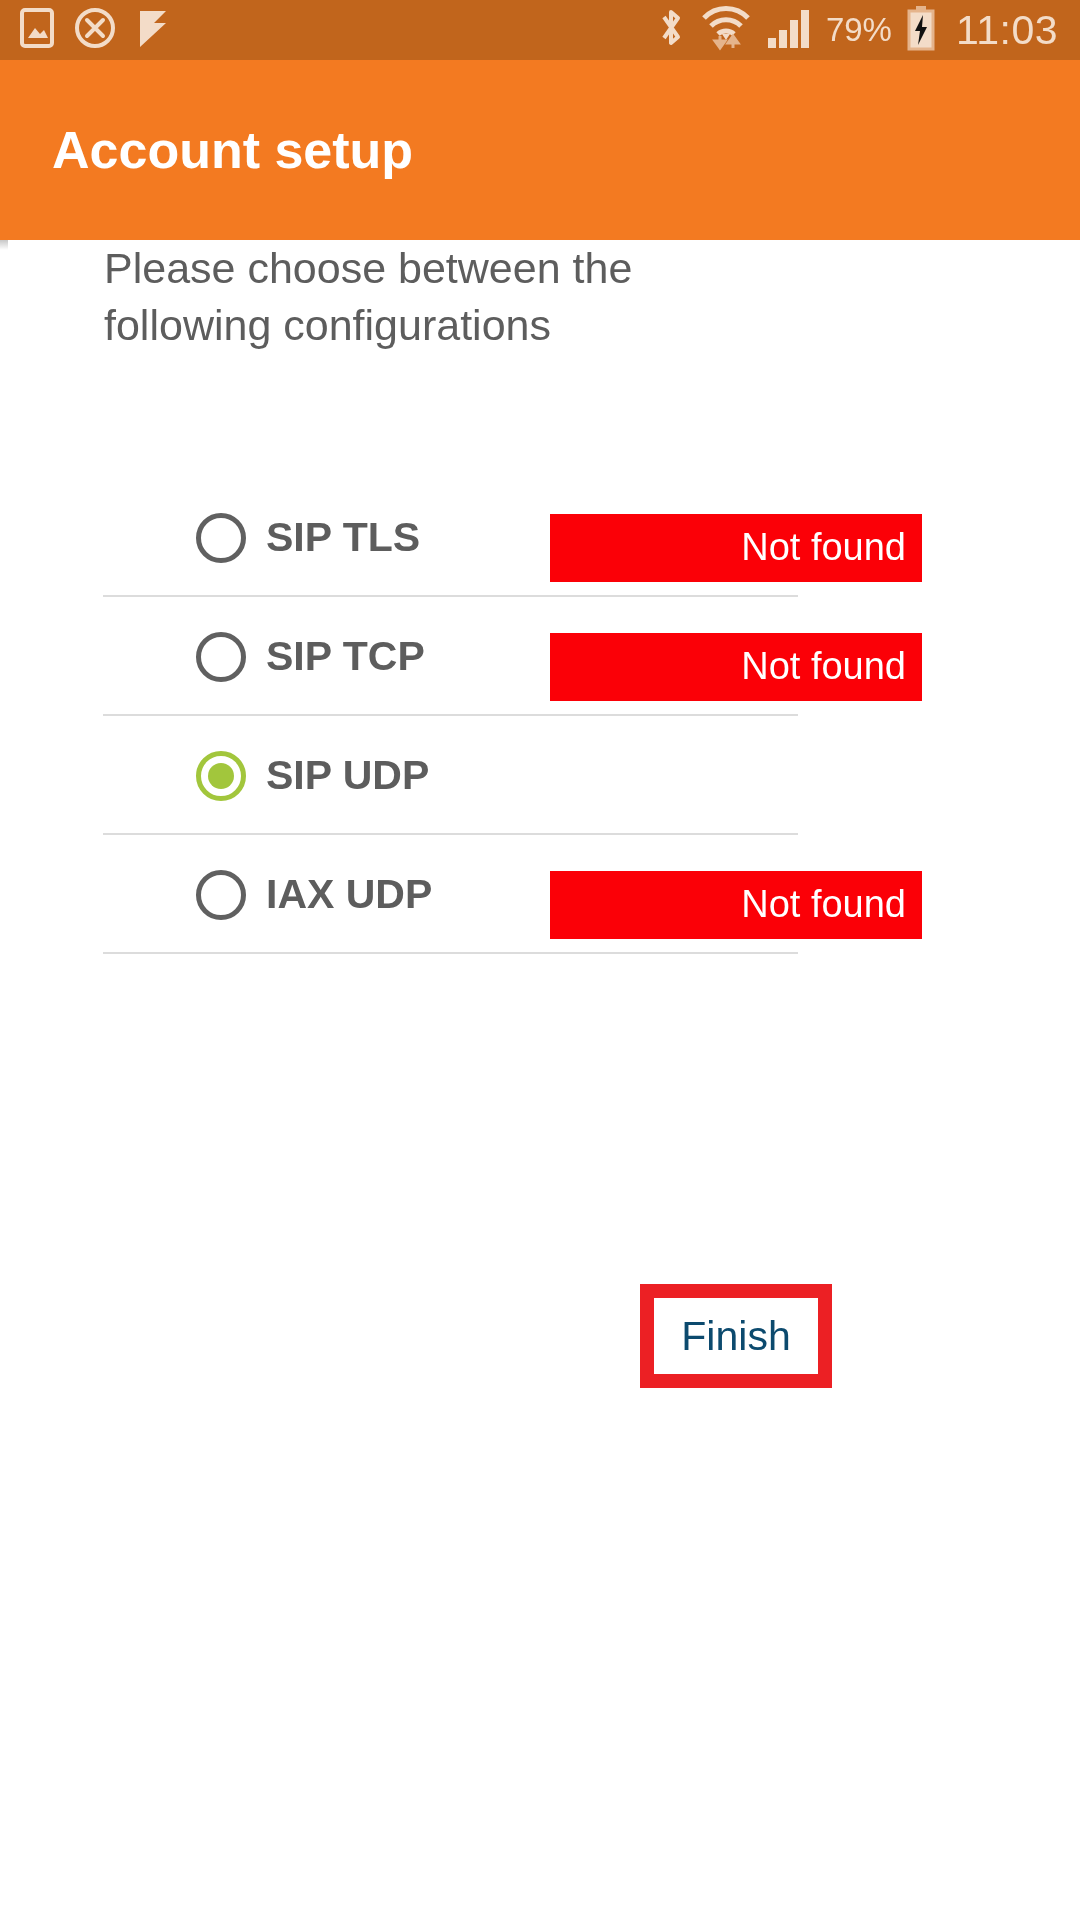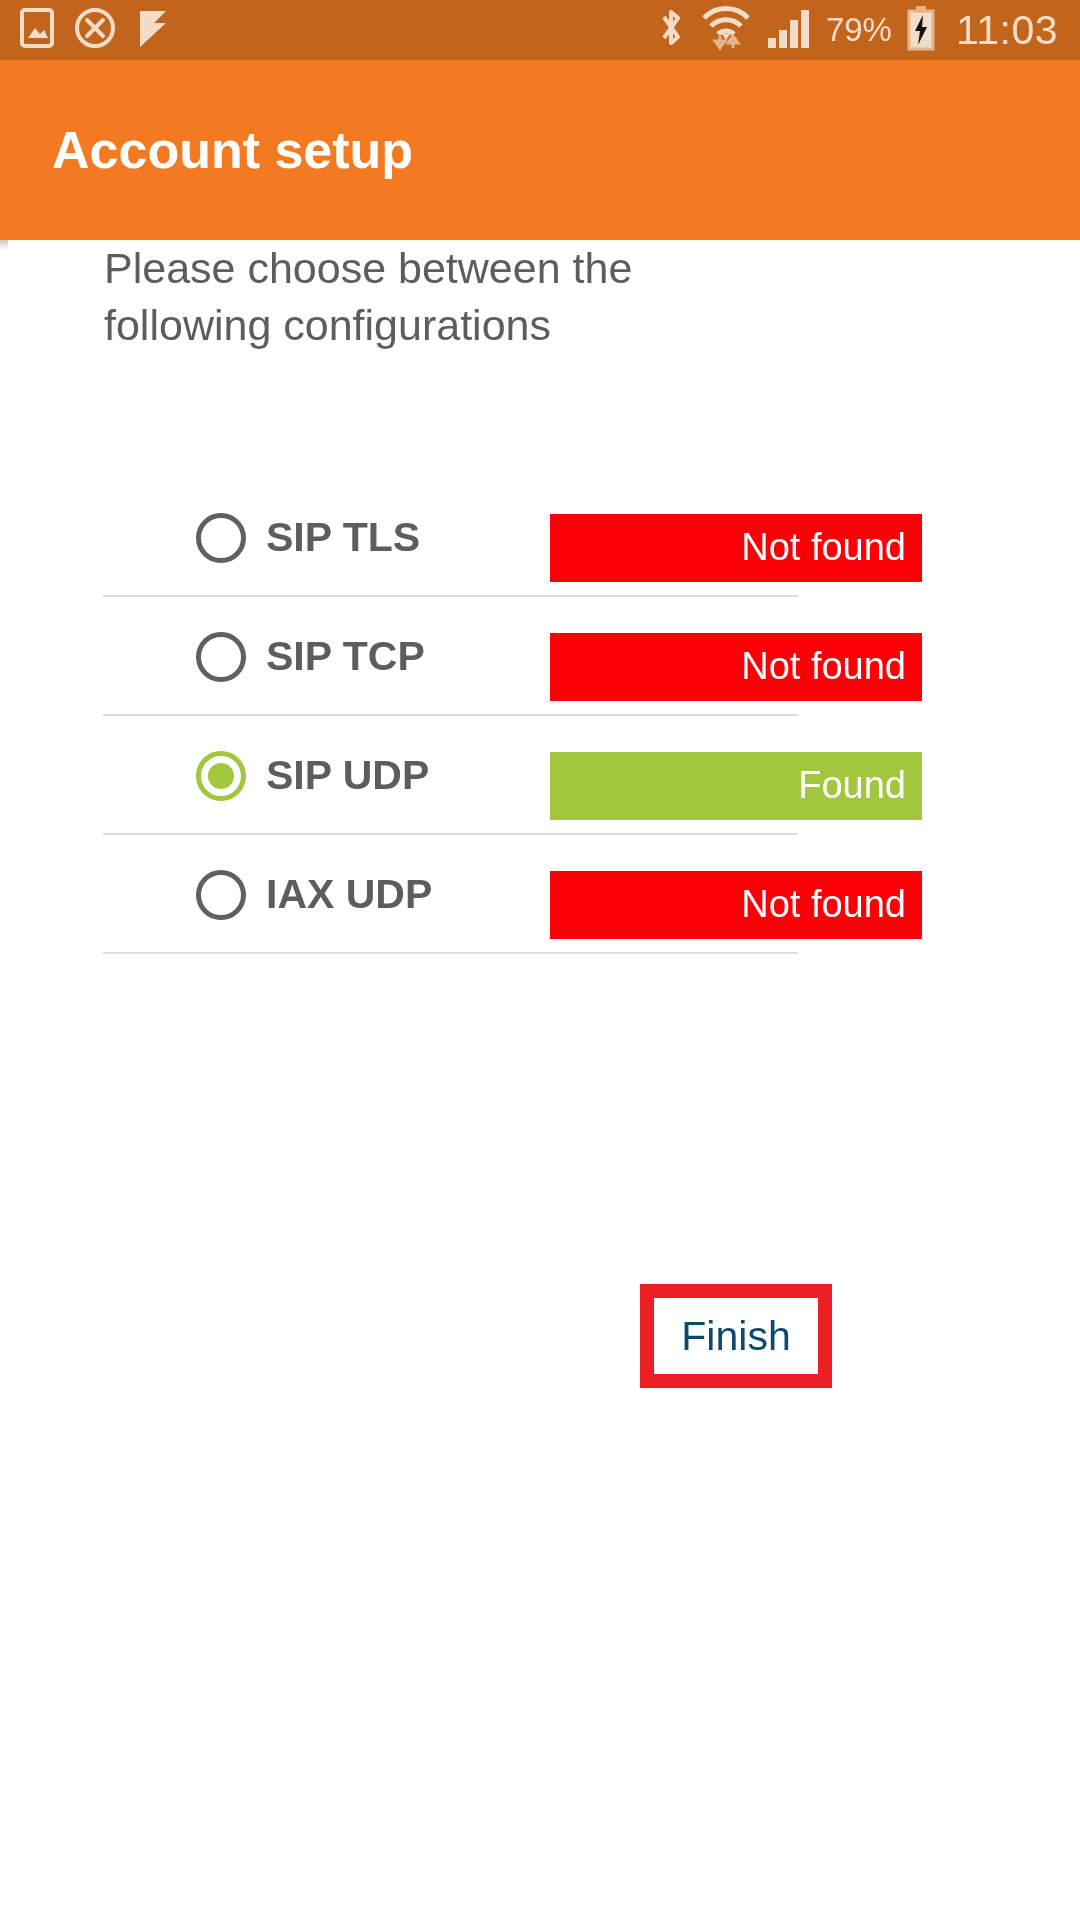--- a/index.html
+++ b/index.html
@@ -263,21 +263,20 @@
         </div>
         <div class="config-row">
           <span class="radio"></span>
           <span class="config-label">SIP TCP</span>
           <span class="status-badge notfound" style="background: rgb(251, 0, 7);">Not found</span>
           <div class="divider" style="bottom: 0px;"></div>
         </div>
         <div class="config-row">
           <span class="radio checked"></span>
           <span class="config-label">SIP UDP</span>
-          <span class="status-badge found" style="background: rgb(162, 198, 60);">Found</span>
           <div class="divider" style="bottom: 0px;"></div>
         </div>
         <div class="config-row">
           <span class="radio"></span>
           <span class="config-label">IAX UDP</span>
           <span class="status-badge notfound" style="background: rgb(251, 0, 7);">Not found</span>
           <div class="divider" style="bottom: 0px;"></div>
         </div>
       </div>
 

